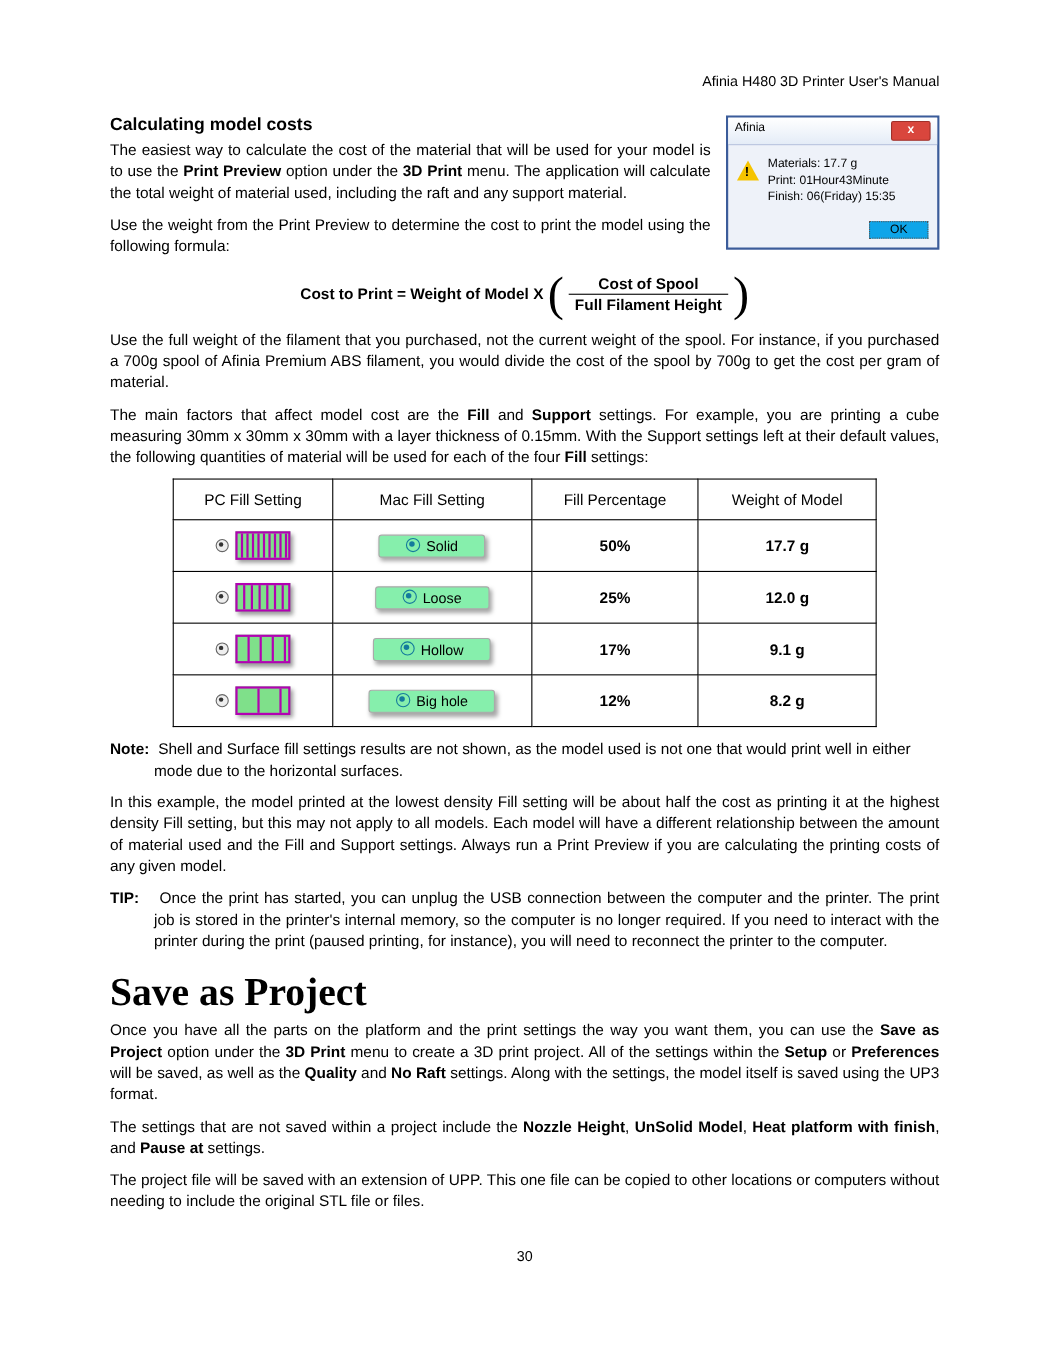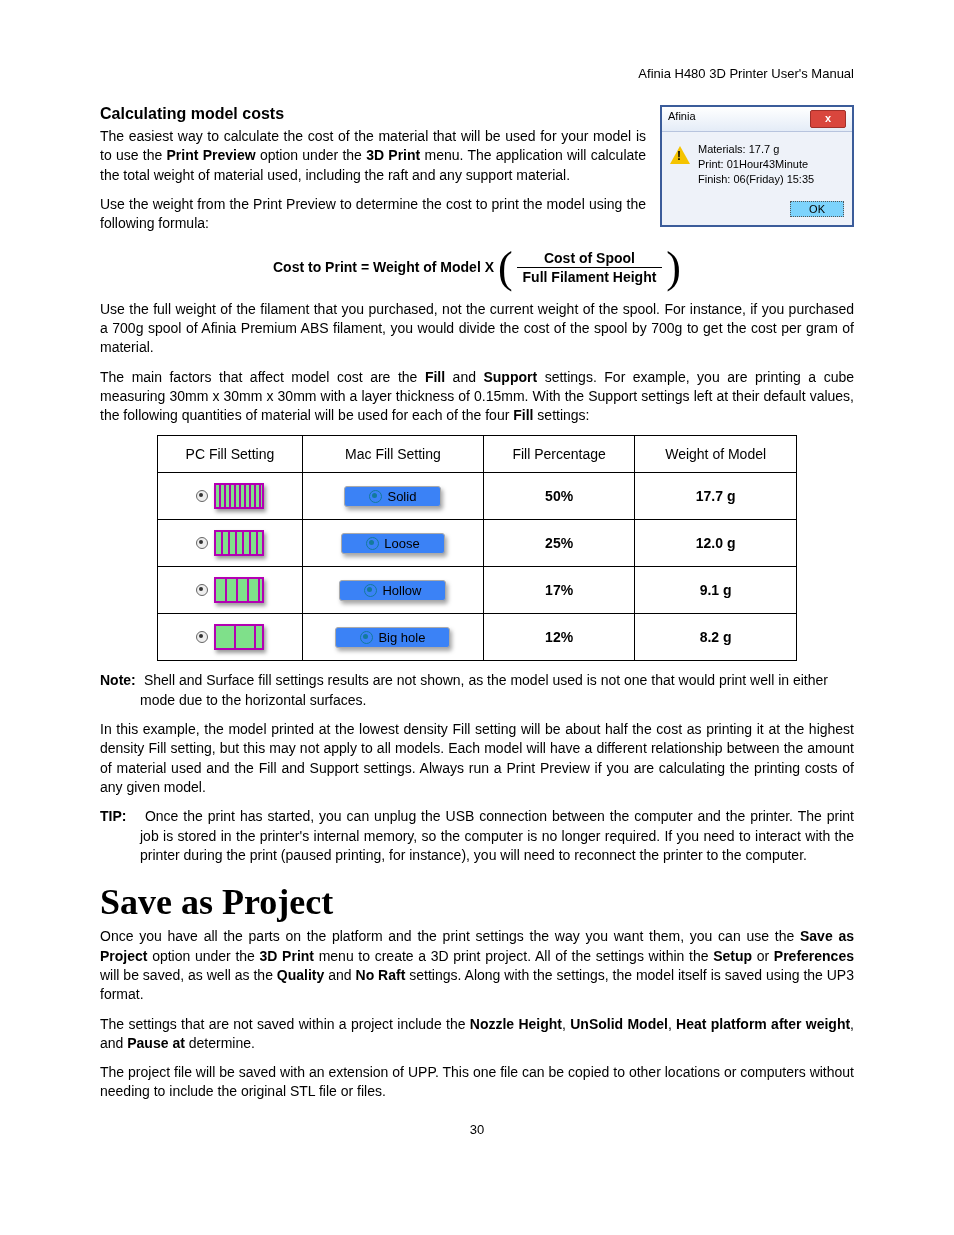--- a/index.html
+++ b/index.html
@@ -11,46 +11,46 @@
 p{margin:0 0 10px 0}
 b{font-weight:bold}
 .dialog{float:right;width:190px;border:2px solid #3b5c9a;background:#eef2f9;margin:0 0 8px 14px;font-size:11px}
 .dtitle{background:linear-gradient(#fff,#e4ecf7);border-bottom:1px solid #b7c4de;padding:3px 6px;display:flex;justify-content:space-between;align-items:flex-start}
 .closex{background:#d9463d;color:#fff;border:1px solid #a0302a;border-radius:2px;width:34px;height:16px;text-align:center;line-height:14px;font-weight:bold;font-size:11px}
 .dbody{display:flex;gap:8px;padding:10px 8px}
 .warn{width:0;height:0;border-left:10px solid transparent;border-right:10px solid transparent;border-bottom:18px solid #f5c400;position:relative;margin-top:4px}
 .warn:after{content:"!";position:absolute;left:-3px;top:3px;font-weight:bold;font-size:12px;color:#000}
 .dinfo{line-height:1.35;white-space:pre-line}
 .dbtn{text-align:right;padding:4px 8px 8px 8px}
-.okbtn{border:1px dotted #555;background:#7dd3fc;padding:1px 18px;font-size:11px}
+.okbtn{border:1px dotted #555;background:#0ea5e9;padding:1px 18px;font-size:11px}
 .formula{text-align:center;font-size:14px;font-weight:bold;margin:6px 0 14px 0}
 .frac-wrap{display:inline-flex;align-items:center;vertical-align:middle}
 .paren{font-size:44px;font-weight:normal;line-height:36px;font-family:'Times New Roman',serif}
 .frac{display:inline-block;text-align:center;margin:0 4px}
 .frac .top{display:block;border-bottom:1.5px solid #000;padding:0 6px 1px}
 .frac .bot{display:block;padding:1px 6px 0}
 table.fill{border-collapse:collapse;margin:6px auto 10px auto;width:640px}
 table.fill th,table.fill td{border:1px solid #000;padding:10px 8px;text-align:center;font-size:14px;vertical-align:middle}
 table.fill th{font-weight:normal}
 .pcicon{display:inline-flex;align-items:center;gap:6px}
 .radiodot{width:10px;height:10px;border:1px solid #666;border-radius:50%;position:relative;display:inline-block;background:#eee}
 .radiodot:after{content:"";position:absolute;left:2px;top:2px;width:4px;height:4px;background:#333;border-radius:50%}
 .swatch{display:inline-flex;border:2px solid #b300b3;box-shadow:2px 3px 4px rgba(0,0,0,.4);height:22px;width:46px;background:#7fe08a}
 .swatch span{display:block;border-right:2px solid #b300b3}
 .sw-dense span{width:3px}
 .sw-mid span{width:5px}
 .sw-loose span{width:9px}
 .sw-big span{width:18px}
-.macicon{display:inline-flex;align-items:center;gap:5px;background:#3b82f6;border:1px solid #aaa;border-radius:3px;padding:2px 24px;box-shadow:2px 3px 4px rgba(0,0,0,.35);font-size:13px}
+.macicon{display:inline-flex;gap:5px;background:#86efac;border:1px solid #aaa;border-radius:3px;padding:2px 24px;box-shadow:2px 3px 4px rgba(0,0,0,.35);font-size:13px}
 .mradio{width:11px;height:11px;border:1px solid #147a9c;border-radius:50%;position:relative;display:inline-block}
 .mradio:after{content:"";position:absolute;left:2px;top:2px;width:5px;height:5px;background:#147a9c;border-radius:50%}
 .hang{padding-left:40px;text-indent:-40px}
 .hang .lbl{font-weight:bold;display:inline-block;width:40px;text-indent:0}
 h1{font-family:'Times New Roman',Times,serif;font-size:36px;font-weight:bold;margin:16px 0 4px 0}
-.pgnum{text-align:center;font-size:13px;margin-top:20px}
+.pgnum{text-align:center;font-size:13px;margin-top:32px}
 .clear{clear:both}
 </style>
 </head>
 <body>
 
 <div class="page">
   <div class="hdr">Afinia H480 3D Printer User's Manual</div>
 
   <div class="dialog">
     <div class="dtitle">
@@ -186,18 +186,18 @@
   <p class="body-text just hang">
     <span class="lbl">TIP:</span><span> Once the print has started, you can unplug the USB connection between the computer and the printer. The print job is stored in the printer's internal memory, so the computer is no longer required. If you need to interact with the printer during the print (paused printing, for instance), you will need to reconnect the printer to the computer.</span>
   </p>
 
   <h1>Save as Project</h1>
 
   <p class="body-text just">
     <span>Once you have all the parts on the platform and the print settings the way you want them, you can use the </span><b>Save as Project</b><span> option under the </span><b>3D Print</b><span> menu to create a 3D print project. All of the settings within the </span><b>Setup</b><span> or </span><b>Preferences</b><span> will be saved, as well as the </span><b>Quality</b><span> and </span><b>No Raft</b><span> settings. Along with the settings, the model itself is saved using the UP3 format.</span>
   </p>
   <p class="body-text just">
-    <span>The settings that are not saved within a project include the </span><b>Nozzle Height</b><span>, </span><b>UnSolid Model</b><span>, </span><b>Heat platform after weight</b><span>, and </span><b>Pause at</b><span> determine.</span>
+    <span>The settings that are not saved within a project include the </span><b>Nozzle Height</b><span>, </span><b>UnSolid Model</b><span>, </span><b>Heat platform with finish</b><span>, and </span><b>Pause at</b><span> settings.</span>
   </p>
   <p class="body-text just">The project file will be saved with an extension of UPP. This one file can be copied to other locations or computers without needing to include the original STL file or files.</p>
 
   <div class="pgnum">30</div>
 </div>
 
 </body></html>

